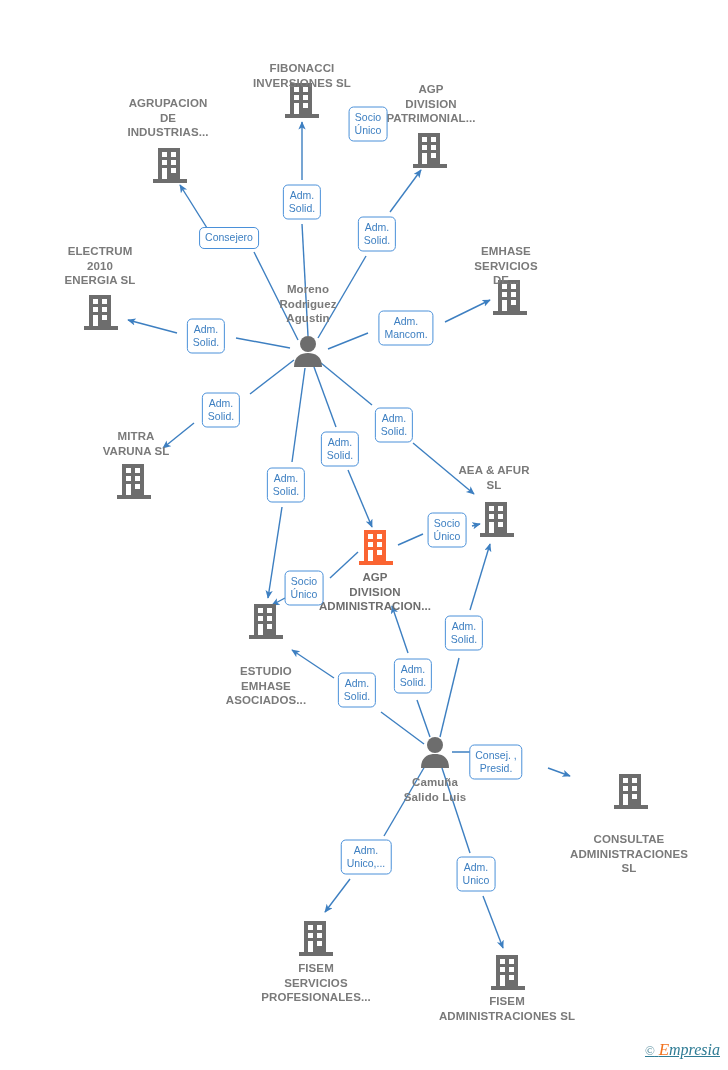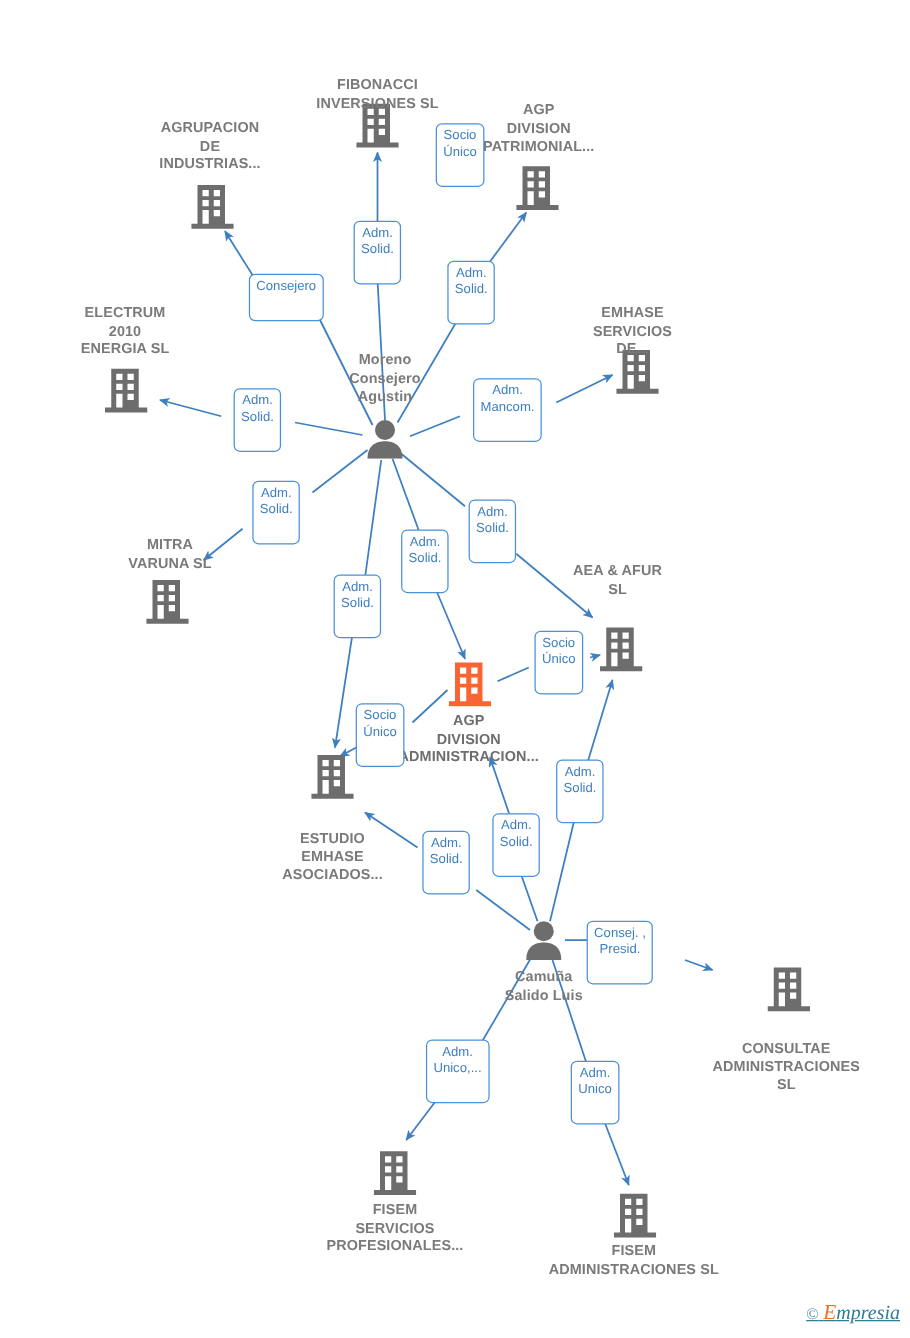--- a/index.html
+++ b/index.html
@@ -42,21 +42,21 @@
   .edge-label {
     position: absolute;
     transform: translate(-50%, -50%);
     background: #ffffff;
     border: 1.3px solid #4a90d9;
     border-radius: 5px;
     color: #3d7fc1;
     font-size: 10.5px;
     line-height: 13px;
     text-align: center;
-    padding: 3px 5px 20px 5px;
+    padding: 3px 5px 4px 5px;
     white-space: pre-line;
     font-family: "Liberation Sans", sans-serif;
   }
   .watermark {
     position: absolute;
     right: 8px;
     bottom: 10px;
     font-size: 15px;
     color: #2f7c95;
     font-family: "Liberation Serif", serif;
@@ -224,21 +224,21 @@
       <div class="node-icon" style="left: 497px; top: 519px;"><svg width="34" height="38" viewBox="0 0 34 38">
           <rect x="5" y="2" width="22" height="32" fill="#6d6d6d"></rect>
           <rect x="0" y="33" width="34" height="4" fill="#6d6d6d"></rect>
           <rect x="9" y="6" width="5" height="5" fill="#ffffff"></rect>
           <rect x="18" y="6" width="5" height="5" fill="#ffffff"></rect>
           <rect x="9" y="14" width="5" height="5" fill="#ffffff"></rect>
           <rect x="18" y="14" width="5" height="5" fill="#ffffff"></rect>
           <rect x="9" y="22" width="5" height="11" fill="#ffffff"></rect>
           <rect x="18" y="22" width="5" height="5" fill="#ffffff"></rect>
         </svg></div>
-      <div class="node-label above" style="left: 494px; top: 479px;">AEA &amp; AFUR
+      <div class="node-label above" style="left: 494px; top: 492px;">AEA &amp; AFUR
 SL</div>
       <div class="node-icon" style="left: 376px; top: 547px;"><svg width="34" height="38" viewBox="0 0 34 38">
           <rect x="5" y="2" width="22" height="32" fill="#fa6432"></rect>
           <rect x="0" y="33" width="34" height="4" fill="#fa6432"></rect>
           <rect x="9" y="6" width="5" height="5" fill="#ffffff"></rect>
           <rect x="18" y="6" width="5" height="5" fill="#ffffff"></rect>
           <rect x="9" y="14" width="5" height="5" fill="#ffffff"></rect>
           <rect x="18" y="14" width="5" height="5" fill="#ffffff"></rect>
           <rect x="9" y="22" width="5" height="11" fill="#ffffff"></rect>
           <rect x="18" y="22" width="5" height="5" fill="#ffffff"></rect>
@@ -295,21 +295,21 @@
           <rect x="9" y="22" width="5" height="11" fill="#ffffff"></rect>
           <rect x="18" y="22" width="5" height="5" fill="#ffffff"></rect>
         </svg></div>
       <div class="node-label" style="left: 507px; top: 994px;">FISEM
 ADMINISTRACIONES SL</div>
       <div class="node-icon" style="left: 308px; top: 351px;"><svg width="30" height="32" viewBox="0 0 30 32">
           <circle cx="15" cy="9" r="8" fill="#6d6d6d"></circle>
           <path d="M1,32 C1,21 8,18 15,18 C22,18 29,21 29,32 Z" fill="#6d6d6d"></path>
         </svg></div>
       <div class="node-label above" style="left: 308px; top: 325px;">Moreno
-Consejero
+Rodriguez
 Agustin</div>
       <div class="node-icon" style="left: 435px; top: 752px;"><svg width="30" height="32" viewBox="0 0 30 32">
           <circle cx="15" cy="9" r="8" fill="#6d6d6d"></circle>
           <path d="M1,32 C1,21 8,18 15,18 C22,18 29,21 29,32 Z" fill="#6d6d6d"></path>
         </svg></div>
       <div class="node-label" style="left: 435px; top: 775px; text-align: center;">Camuña
 Salido Luis</div>
     </div>
   <div id="edge-labels-layer">
       <div class="edge-label" style="left: 302px; top: 202px;">Adm.

